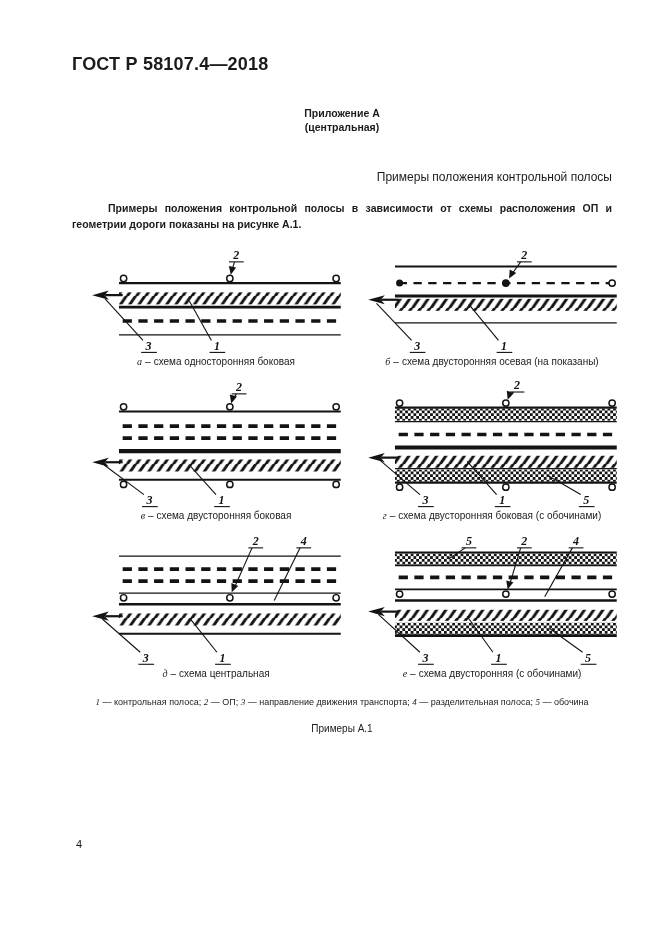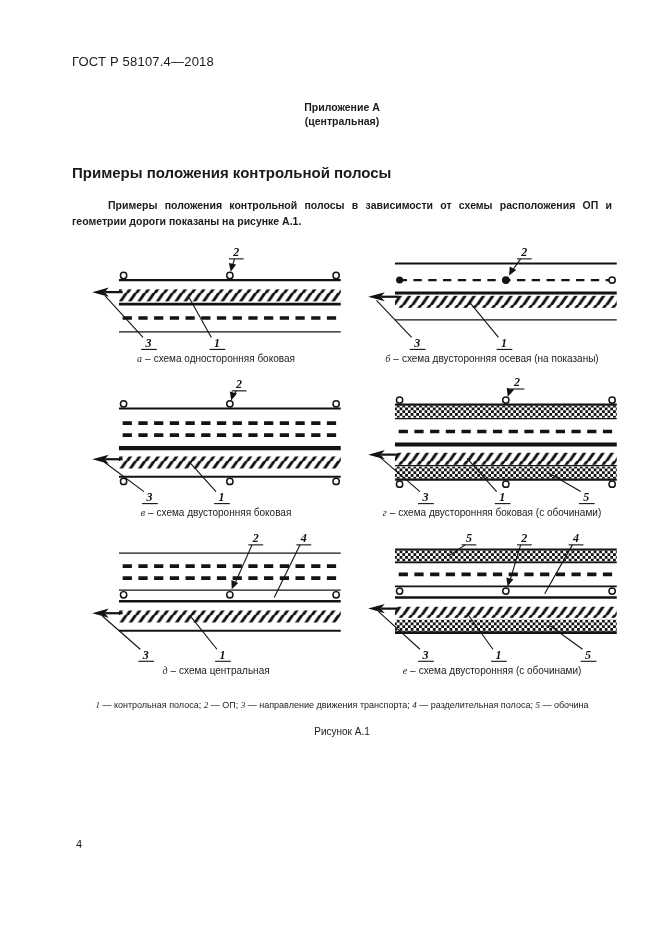--- a/index.html
+++ b/index.html
@@ -1,34 +1,34 @@
 <!DOCTYPE html>
 <html><head>
 <meta charset="utf-8">
 <style>
   html,body{margin:0;padding:0;background:#ffffff;}
   .page{
     position:relative;width:661px;height:935px;background:#fff;
     font-family:"Liberation Sans",sans-serif;color:#1b1b1b;overflow:hidden;
   }
   .content{padding:54px 49px 0 72px;}
-  .doc-number{font-weight:normal;font-size:13px;letter-spacing:.2px;}
+  .doc-number{font-weight:bold;font-size:18px;letter-spacing:.2px;}
   .appendix{margin-top:31px;text-align:center;font-weight:bold;font-size:10.5px;line-height:1.35;}
-  .section-title{margin-top:36px;text-align:left;font-weight:bold;font-size:15px;}
+  .section-title{margin-top:36px;text-align:right;font-weight:normal;font-size:12px;}
   .intro{margin-top:17px;font-size:10.5px;line-height:1.45;text-align:justify;text-indent:36px;font-weight:bold;}
   .figure-grid{
     margin-top:16px;margin-left:10px;
     display:grid;grid-template-columns:268px 268px;column-gap:8px;row-gap:13px;
   }
   .diagram-cell{display:flex;flex-direction:column;align-items:center;}
   .diagram-cell svg{width:268px;height:auto;display:block;}
   .caption{font-size:10px;margin-top:1px;white-space:pre;}
   .caption i{font-family:"Liberation Serif",serif;font-style:italic;}
   .caption .sep{padding:0 3px;}
-  .legend{margin-top:24px;text-align:center;font-size:9px;white-space:pre-wrap;}
+  .legend{margin-top:18px;text-align:center;font-size:9px;white-space:pre-wrap;}
   .legend i{font-family:"Liberation Serif",serif;font-style:italic;}
   .figure-label{margin-top:16px;text-align:center;font-size:10px;}
   .page-number{position:absolute;left:76px;top:838px;font-size:11px;}
   
   .ln{stroke:#131313;fill:none;}
   .digit{
     font-family:"Liberation Serif",serif;font-style:italic;font-weight:bold;
     font-size:13px;fill:#131313;text-anchor:middle;
   }
   .post{stroke:#131313;stroke-width:1.6;fill:#fff;}
@@ -325,17 +325,17 @@
             <line class="ln" x1="241" y1="141" x2="258" y2="141" stroke-width="1.2"></line>
           </g>
         </svg>
         <div class="caption"><i>е</i><span class="sep">–</span><span>схема двусторонняя (с обочинами)</span></div>
       </div>
 
     </div>
 
     <div class="legend"><i>1</i><span> — </span><span>контрольная полоса</span><span>; </span><i>2</i><span> — </span><span>ОП</span><span>; </span><i>3</i><span> — </span><span>направление движения транспорта</span><span>; </span><i>4</i><span> — </span><span>разделительная полоса</span><span>; </span><i>5</i><span> — </span><span>обочина</span></div>
 
-    <div class="figure-label">Рисунок А.1</div>
+    <div class="figure-label">Примеры А.1</div>
   </div>
 
   <div class="page-number">4</div>
 </div>
 
 </body></html>

